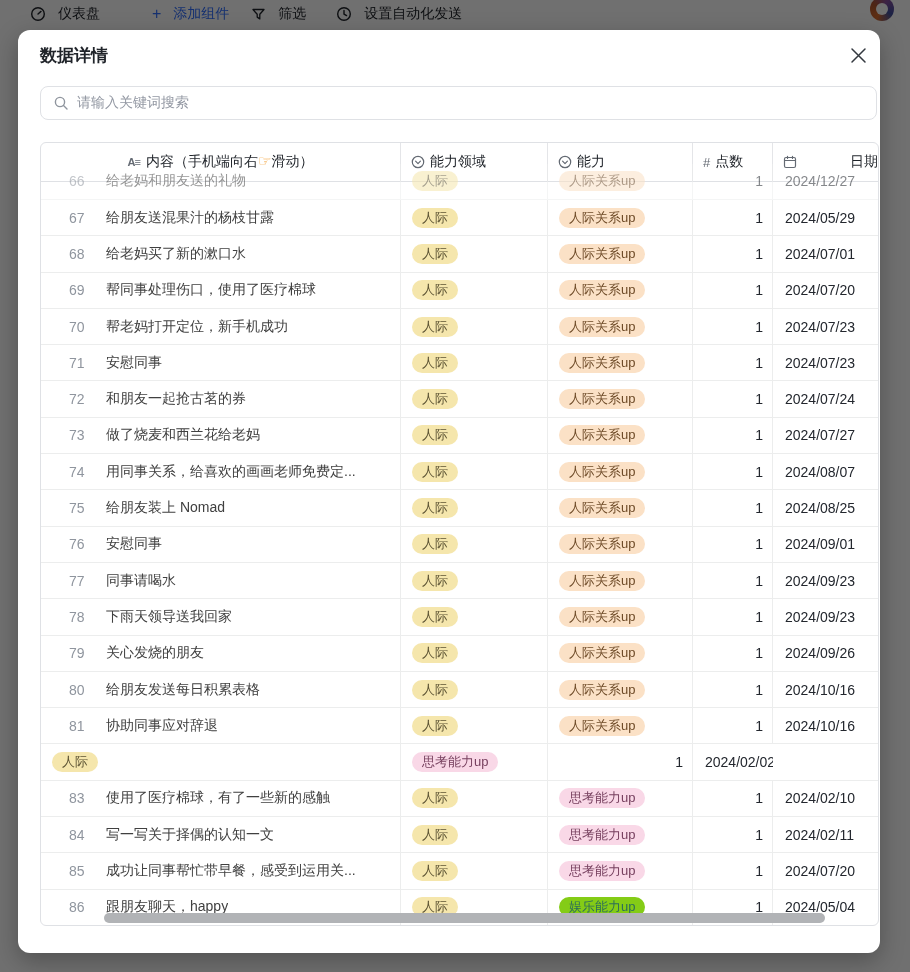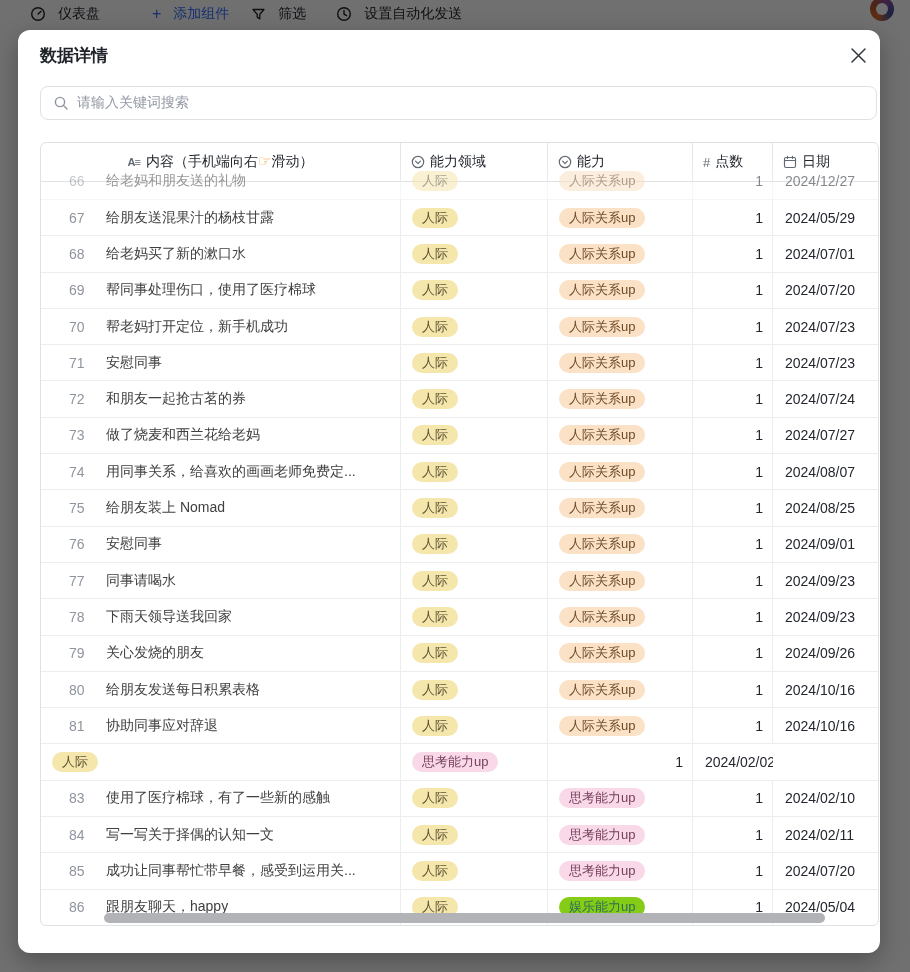--- a/index.html
+++ b/index.html
@@ -178,21 +178,21 @@
               <circle cx="7" cy="7" r="5.7" fill="none" stroke="#646a73" stroke-width="1.2"></circle>
               <path d="M4.6 6.2 L7 8.6 L9.4 6.2" fill="none" stroke="#646a73" stroke-width="1.2" stroke-linecap="round" stroke-linejoin="round"></path>
             </svg>
         </span>
         <span>能力</span>
       </div>
       <div class="cell c4">
         <span class="hicon" style="font-size:13px;">#</span>
         <span>点数</span>
       </div>
-      <div class="cell c5" style="gap:5px;">
+      <div class="cell c5" style="gap:5px;justify-content:space-between;">
         <span class="hicon">
           <svg width="14" height="14" viewBox="0 0 14 14">
               <rect x="1.5" y="2.5" width="11" height="10" rx="1.5" fill="none" stroke="#646a73" stroke-width="1.2"></rect>
               <path d="M1.5 5.5 H12.5" stroke="#646a73" stroke-width="1.2"></path>
               <path d="M4.5 1.3 V3.5 M9.5 1.3 V3.5" stroke="#646a73" stroke-width="1.2" stroke-linecap="round"></path>
             </svg>
         </span>
         <span>日期</span>
       </div>
     </div>

